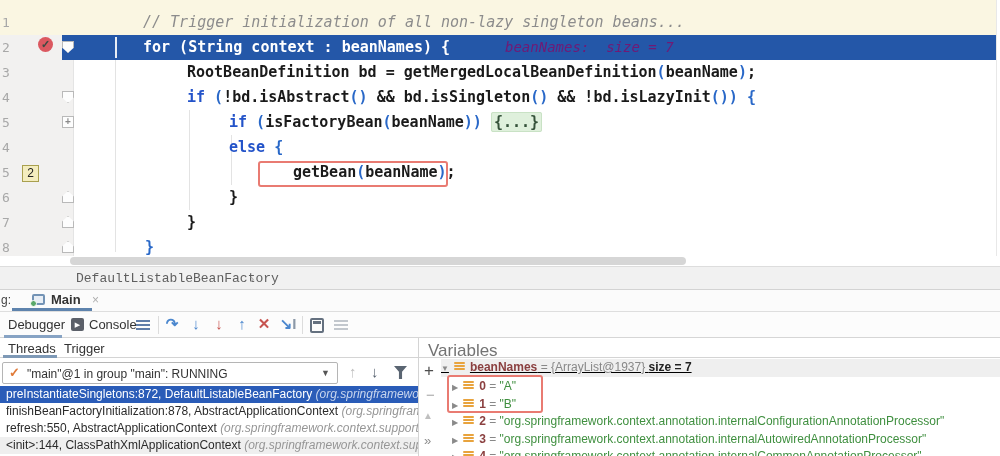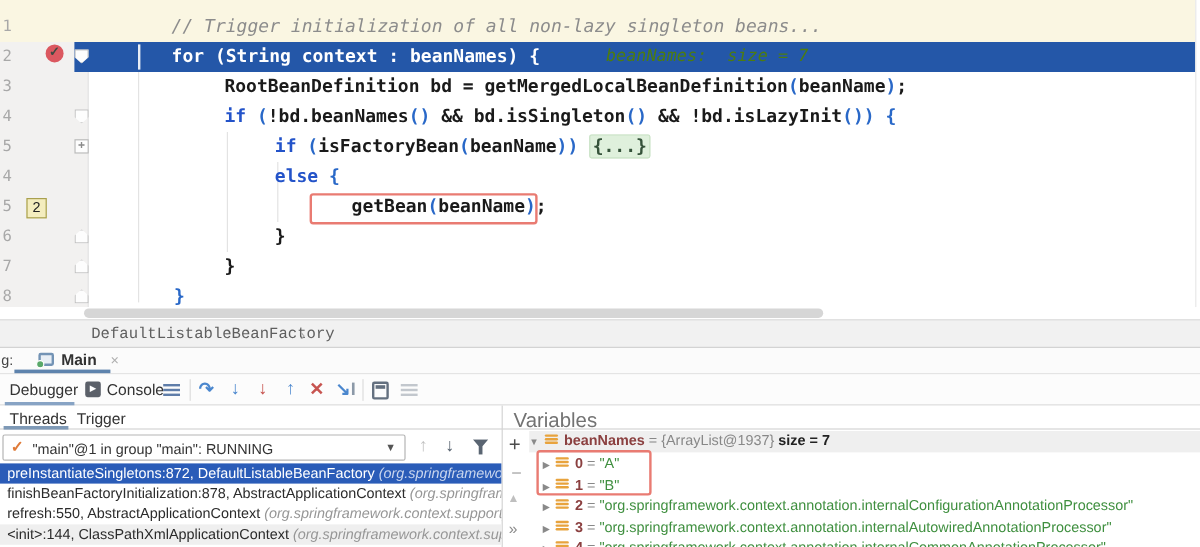--- a/index.html
+++ b/index.html
@@ -18,21 +18,21 @@
   .code-row { position:absolute; height:25px; font-family:"DejaVu Sans Mono","Liberation Mono",monospace;
               font-size:15px; font-weight:600; line-height:25px; white-space:pre; }
   .tk-pl { color:#1A1A1A; }
   .tk-kw { color:#2353C9; }
   .tk-pa { color:#2968C8; }
   .tk-cm { color:#8C8C8C; font-style:italic; font-weight:400; }
   .tk-wh { color:#FFFFFF; }
   .tk-fo { color:#35523A; background:#DFF0DC; padding:0 2px; border:1px solid #C9E2C5; border-radius:2px; }
   .exec-hint { position:absolute; left:505px; top:35px; height:38px; line-height:25px;
                font-family:"DejaVu Sans Mono","Liberation Mono",monospace; font-size:14px;
-               font-style:italic; color:#4d7c0f; white-space:pre; }
+               font-style:italic; color:#701a75; white-space:pre; }
   .lnum { position:absolute; left:2px; width:12px; height:25px; line-height:25px;
           font-family:"DejaVu Sans Mono","Liberation Mono",monospace; font-size:13px; color:#A8A8A8; }
 
   .fold { position:absolute; left:62px; width:12px; height:12px; background:#FDFDFD; border:1px solid #B9B9B9; }
   .fold-down { clip-path:polygon(0 0,100% 0,100% 55%,50% 100%,0 55%); }
   .fold-up   { clip-path:polygon(50% 0,100% 45%,100% 100%,0 100%,0 45%); }
   .fold-plus { font-size:10px; line-height:10px; text-align:center; color:#8A8A8A; font-weight:700; }
 
   #breakpoint { position:absolute; left:38px; top:37px; width:15px; height:15px; border-radius:50%;
                 background:#DB5860; color:#3E4A42; font-size:11px; line-height:15px; text-align:center; font-weight:700; }
@@ -106,21 +106,21 @@
   .frame-row.hov { background:#EFEFEF; }
 
   #vars-toolbar span { position:absolute; font-weight:400; }
   #vt-add { left:424px; top:23px; font-size:17px; color:#4D4D4D; }
   #vt-remove { left:426px; top:48px; font-size:15px; color:#A8A8A8; }
   #vt-up { left:423px; top:72px; font-size:10px; color:#BFBFBF; }
   #vt-more { left:424px; top:95px; font-size:13px; color:#8C8C8C; }
 
   #vars-tree { position:absolute; left:419px; top:21px; width:581px; height:97px; overflow:hidden; }
   .var-row { position:absolute; left:22px; width:559px; height:17px; font-size:12px; line-height:17px; white-space:pre; overflow:hidden; }
-  .var-row.root { background:#EFEFEF; height:18px; }
+  .var-row.root { background:#EFEFEF; height:18px;text-decoration:underline; }
   .tri { color:#8A8A8A; font-size:8px; margin-right:5px; }
   .val-icon { display:inline-block; width:11px; height:10px; margin:0 5px -1px 0; }
   .val-icon i { display:block; height:2px; background:#E8A33D; margin-bottom:1px; border-radius:1px; }
   .vname { color:#8B4040; font-weight:700; }
   .vgray { color:#888; }
   .vsize { color:#222; font-weight:700; }
   .vval { color:#3F8F3F; }
   #vars-redbox { position:absolute; left:447px; top:37px; width:96px; height:38px;
                  border:2px solid #E97B72; border-radius:3px; }
 </style>
@@ -139,21 +139,21 @@
       <div class="lnum" style="top: 10px;">1</div>
       <div class="code-row" style="top: 10px; left: 143px;"><span class="tk-cm">// Trigger initialization of all non-lazy singleton beans...</span></div>
       <div class="lnum" style="top: 35px;">2</div>
       <div class="fold fold-down" style="top: 41px;"></div>
       <div class="code-row" style="top: 35px; left: 143px;"><span class="tk-wh">for (String context : beanNames) {</span></div>
       <div class="exec-hint">beanNames:  size = 7</div>
       <div class="lnum" style="top: 60px;">3</div>
       <div class="code-row" style="top: 60px; left: 187px;"><span class="tk-pl">RootBeanDefinition bd = getMergedLocalBeanDefinition</span><span class="tk-pa">(</span><span class="tk-pl">beanName</span><span class="tk-pa">)</span><span class="tk-pl">;</span></div>
       <div class="lnum" style="top: 85px;">4</div>
       <div class="fold fold-down" style="top: 91px;"></div>
-      <div class="code-row" style="top: 85px; left: 187px;"><span class="tk-kw">if</span><span class="tk-pa"> (</span><span class="tk-pl">!bd.beanNames</span><span class="tk-pa">()</span><span class="tk-pl"> &amp;&amp; bd.isSingleton</span><span class="tk-pa">()</span><span class="tk-pl"> &amp;&amp; !bd.isLazyInit</span><span class="tk-pa">())</span><span class="tk-pa"> {</span></div>
+      <div class="code-row" style="top: 85px; left: 187px;"><span class="tk-kw">if</span><span class="tk-pa"> (</span><span class="tk-pl">!bd.isAbstract</span><span class="tk-pa">()</span><span class="tk-pl"> &amp;&amp; bd.isSingleton</span><span class="tk-pa">()</span><span class="tk-pl"> &amp;&amp; !bd.isLazyInit</span><span class="tk-pa">())</span><span class="tk-pa"> {</span></div>
       <div class="lnum" style="top: 110px;">5</div>
       <div class="fold fold-plus" style="top: 116px;">+</div>
       <div class="code-row" style="top: 110px; left: 229px;"><span class="tk-kw">if</span><span class="tk-pa"> (</span><span class="tk-pl">isFactoryBean</span><span class="tk-pa">(</span><span class="tk-pl">beanName</span><span class="tk-pa">))</span><span class="tk-pl"> </span><span class="tk-fo">{...}</span></div>
       <div class="lnum" style="top: 135px;">4</div>
       <div class="code-row" style="top: 135px; left: 229px;"><span class="tk-kw">else</span><span class="tk-pa"> {</span></div>
       <div class="lnum" style="top: 160px;">5</div>
       <div class="code-row" style="top: 160px; left: 269px; margin-left: 24px;"><span class="tk-pl">getBean</span><span class="tk-pa">(</span><span class="tk-pl">beanName</span><span class="tk-pa">)</span><span class="tk-pl">;</span></div>
       <div class="lnum" style="top: 185px;">6</div>
       <div class="fold fold-up" style="top: 191px;"></div>
       <div class="code-row" style="top: 185px; left: 229px;"><span class="tk-pl">}</span></div>

